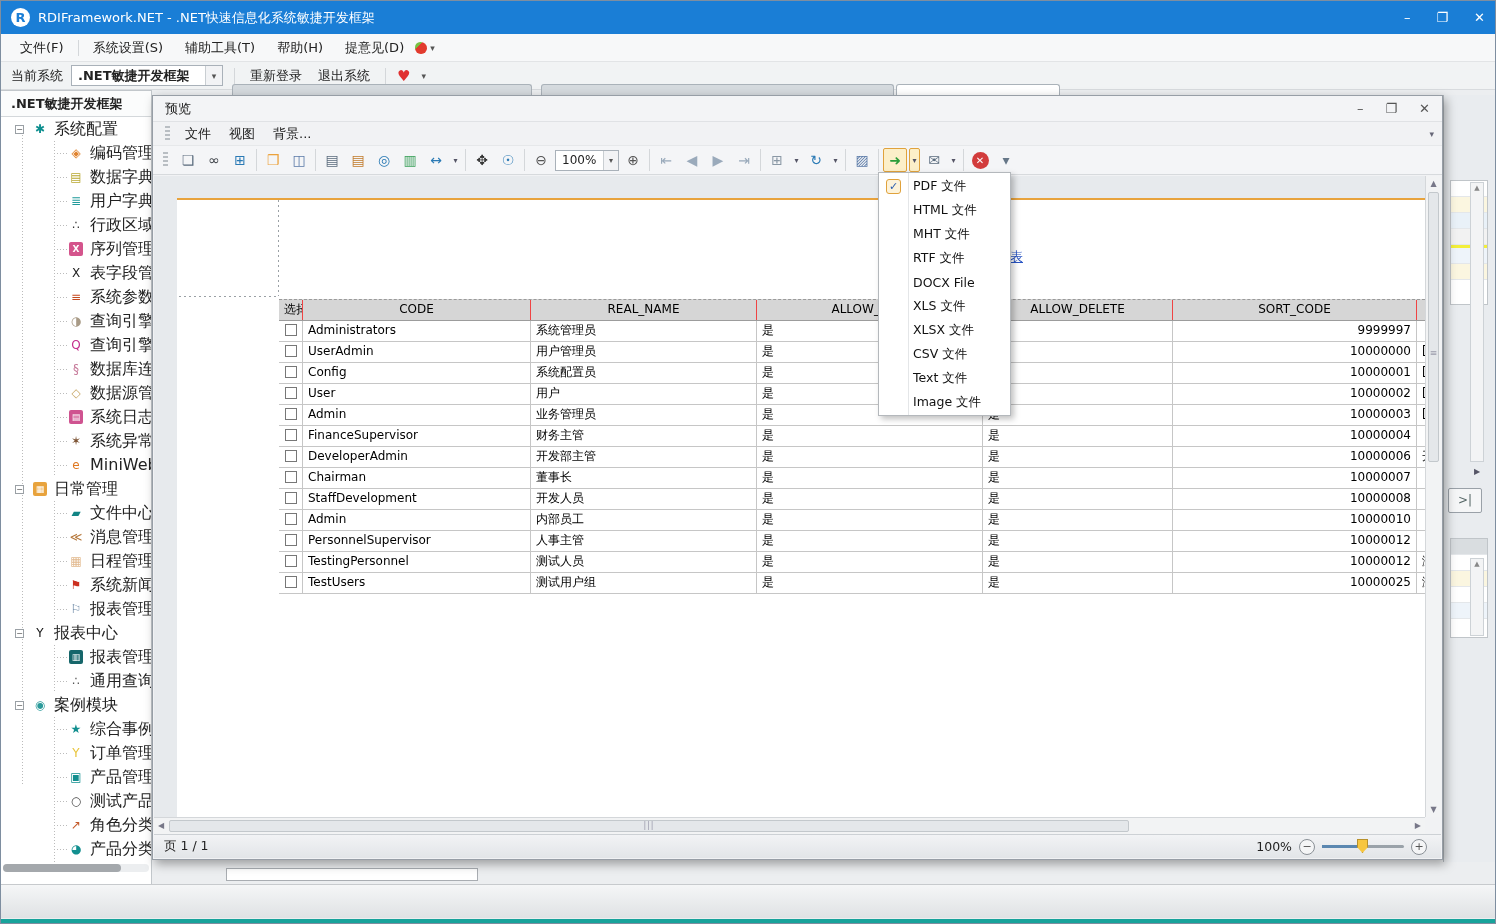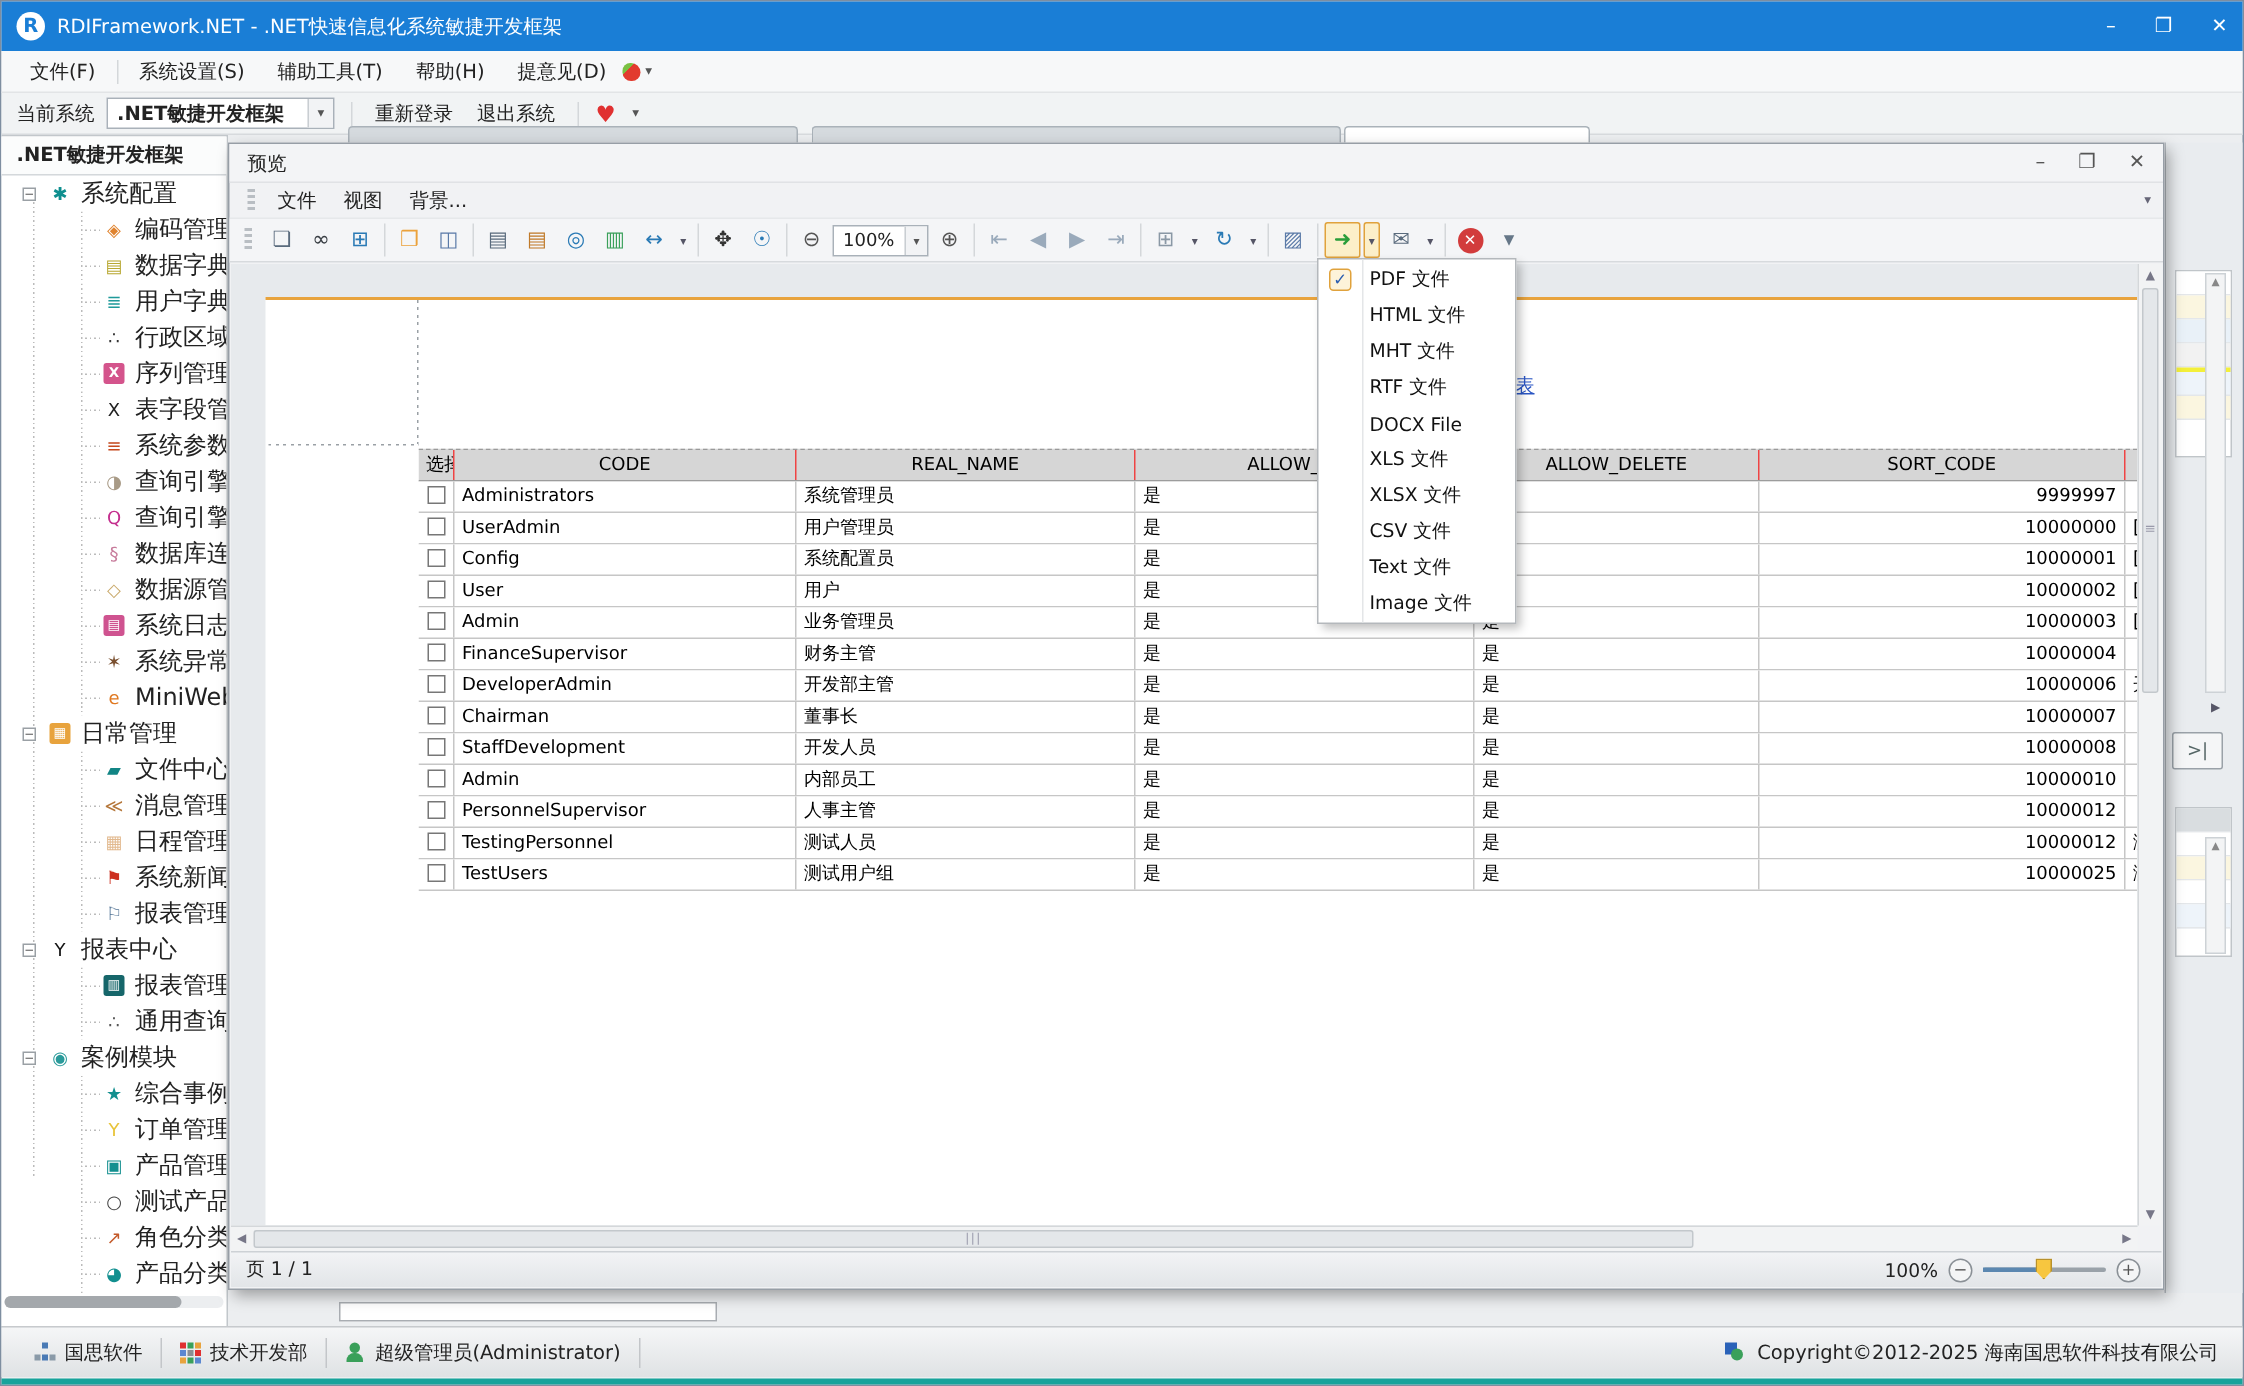--- a/index.html
+++ b/index.html
@@ -688,36 +688,15 @@
         <span class="xico"></span>
         <span class="xlabel">Text 文件</span>
       </div>
       <div class="xrow">
         <span class="xico"></span>
         <span class="xlabel">Image 文件</span>
       </div>
     </div>
 
   <div id="statusbar">
-    <span id="sb-items" style="display:flex;align-items:center;height:100%;">
-        <span class="sb-item">
-          <span class="sic sic-org-tree"></span>
-          <span>国思软件</span>
-        </span>
-        <span class="sb-sep"></span>
-        <span class="sb-item">
-          <span class="sic sic-department-grid"></span>
-          <span>技术开发部</span>
-        </span>
-        <span class="sb-sep"></span>
-        <span class="sb-item">
-          <span class="sic sic-user"></span>
-          <span>超级管理员(Administrator)</span>
-        </span>
-        <span class="sb-sep"></span>
-      </span>
-    <span id="sb-right">
-      <span class="sic sic-copyright"></span>
-      <span>Copyright©2012-2025 海南国思软件科技有限公司</span>
-    </span>
   </div>
   <div id="teal-strip"></div>
 </div>
 
 </body></html>

